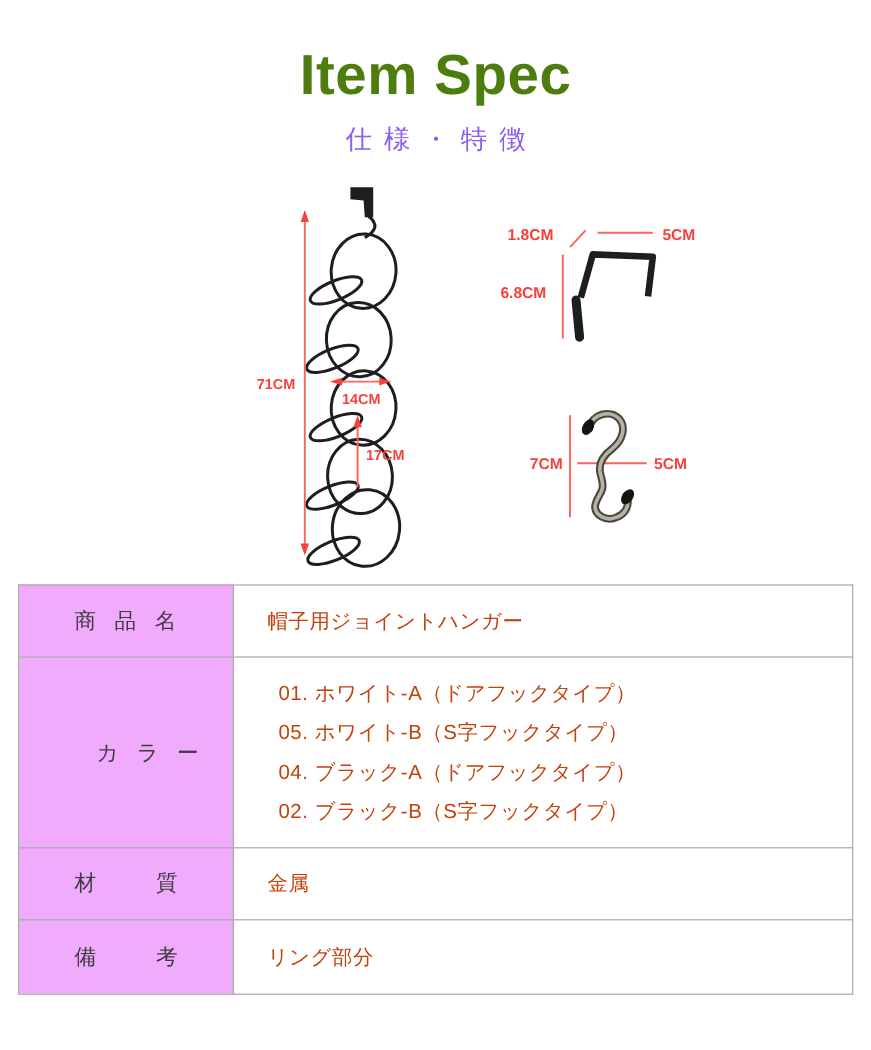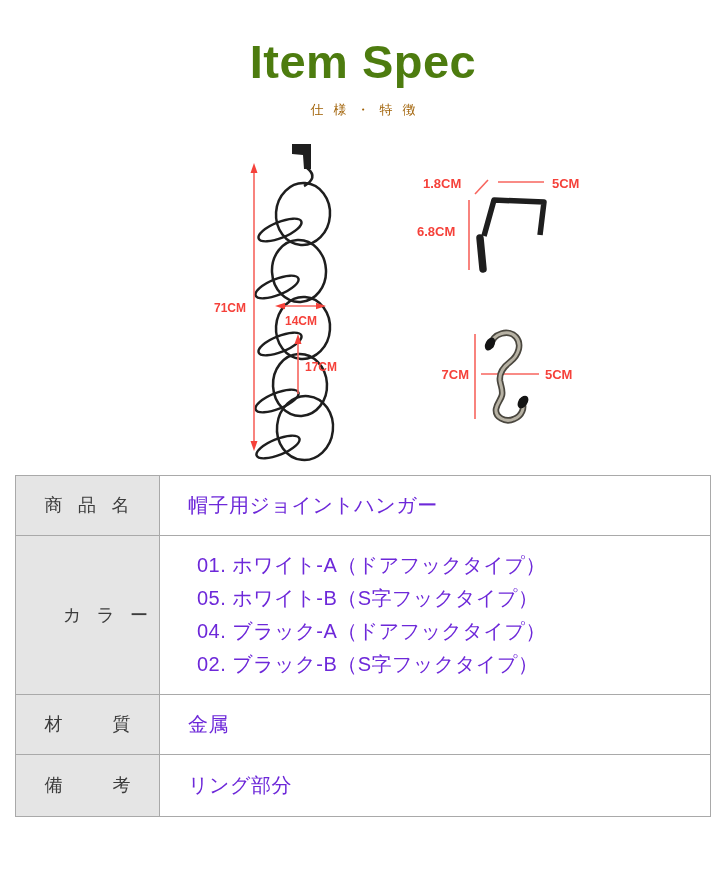--- a/index.html
+++ b/index.html
@@ -17,22 +17,22 @@
   .header { text-align: center; padding-top: 36px; }
   .title {
     font-size: 47px;
     font-weight: 700;
     color: #4d7c0f;
     letter-spacing: 0.5px;
     line-height: 1.1;
   }
   .subtitle {
     margin-top: 13px;
-    font-size: 13px;
-    color: #a16207;
+    font-size: 22px;
+    color: #8b5cf6;
     letter-spacing: 10px;
     text-indent: 10px;
   }
   
   .diagrams { position: relative; height: 338px; margin-top: 16px; }
   .hanger-svg   { position: absolute; left: 208px; top: 0; }
   .doorhook-svg { position: absolute; left: 413px; top: 32px; }
   .shook-svg    { position: absolute; left: 423px; top: 186px; }
   .dim-text {
     font-family: "Liberation Sans", sans-serif;
@@ -44,42 +44,42 @@
   .redarrow { fill: #f5413a; }
   
   .spec {
     width: 696px;
     margin: 2px 15px 0 15px;
     border-collapse: collapse;
     table-layout: fixed;
   }
   .spec th, .spec td { border: 1px solid #a9a9a9; }
   .spec th {
-    width: 144px;
-    background: #e5e5e5;
+    width: 179px;
+    background: #f0abfc;
     font-weight: 400;
     vertical-align: middle;
     text-align: center;
   }
   .lbl {
     display: inline-block;
     width: 86px;
     font-size: 18px;
     color: #3c3c3c;
     text-align: justify;
     text-align-last: justify;
     letter-spacing: 1px;
   }
   .spec td {
     padding: 13px 10px 13px 28px;
     vertical-align: middle;
   }
   .val {
-    font-size: 20px;
-    color: #6d28d9;
+    font-size: 17px;
+    color: #c2410c;
     letter-spacing: 0.5px;
     line-height: 33px;
   }
   .row-name  th, .row-name  td { height: 51px; }
   .row-color th, .row-color td { height: 143px; padding-left: 37px; }
   .row-size  th, .row-size  td { height: 46px; }
   .row-mat   th, .row-mat   td { height: 49px; }
   .row-note  th, .row-note  td { height: 62px; }
   .row-note  td { vertical-align: top; padding-top: 14px; }
   .row-note  th .lbl, .row-mat th .lbl { letter-spacing: 0; }

